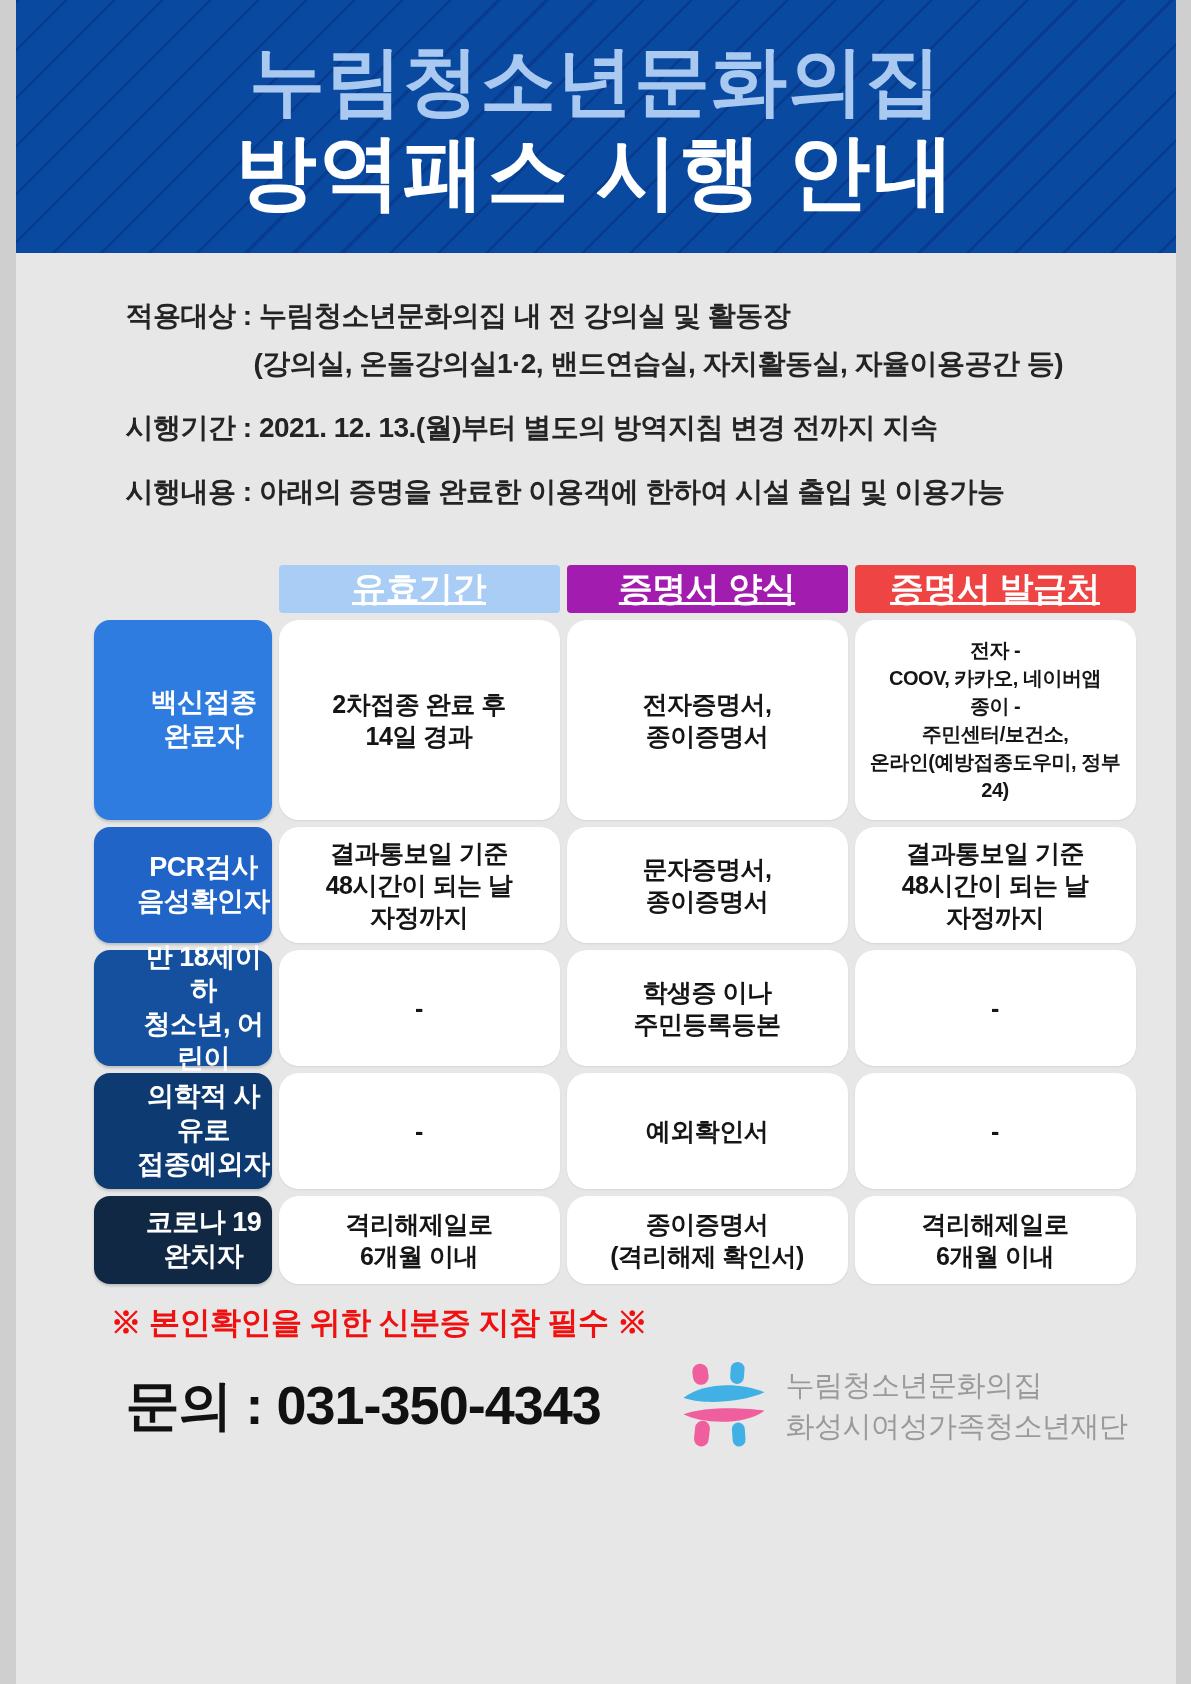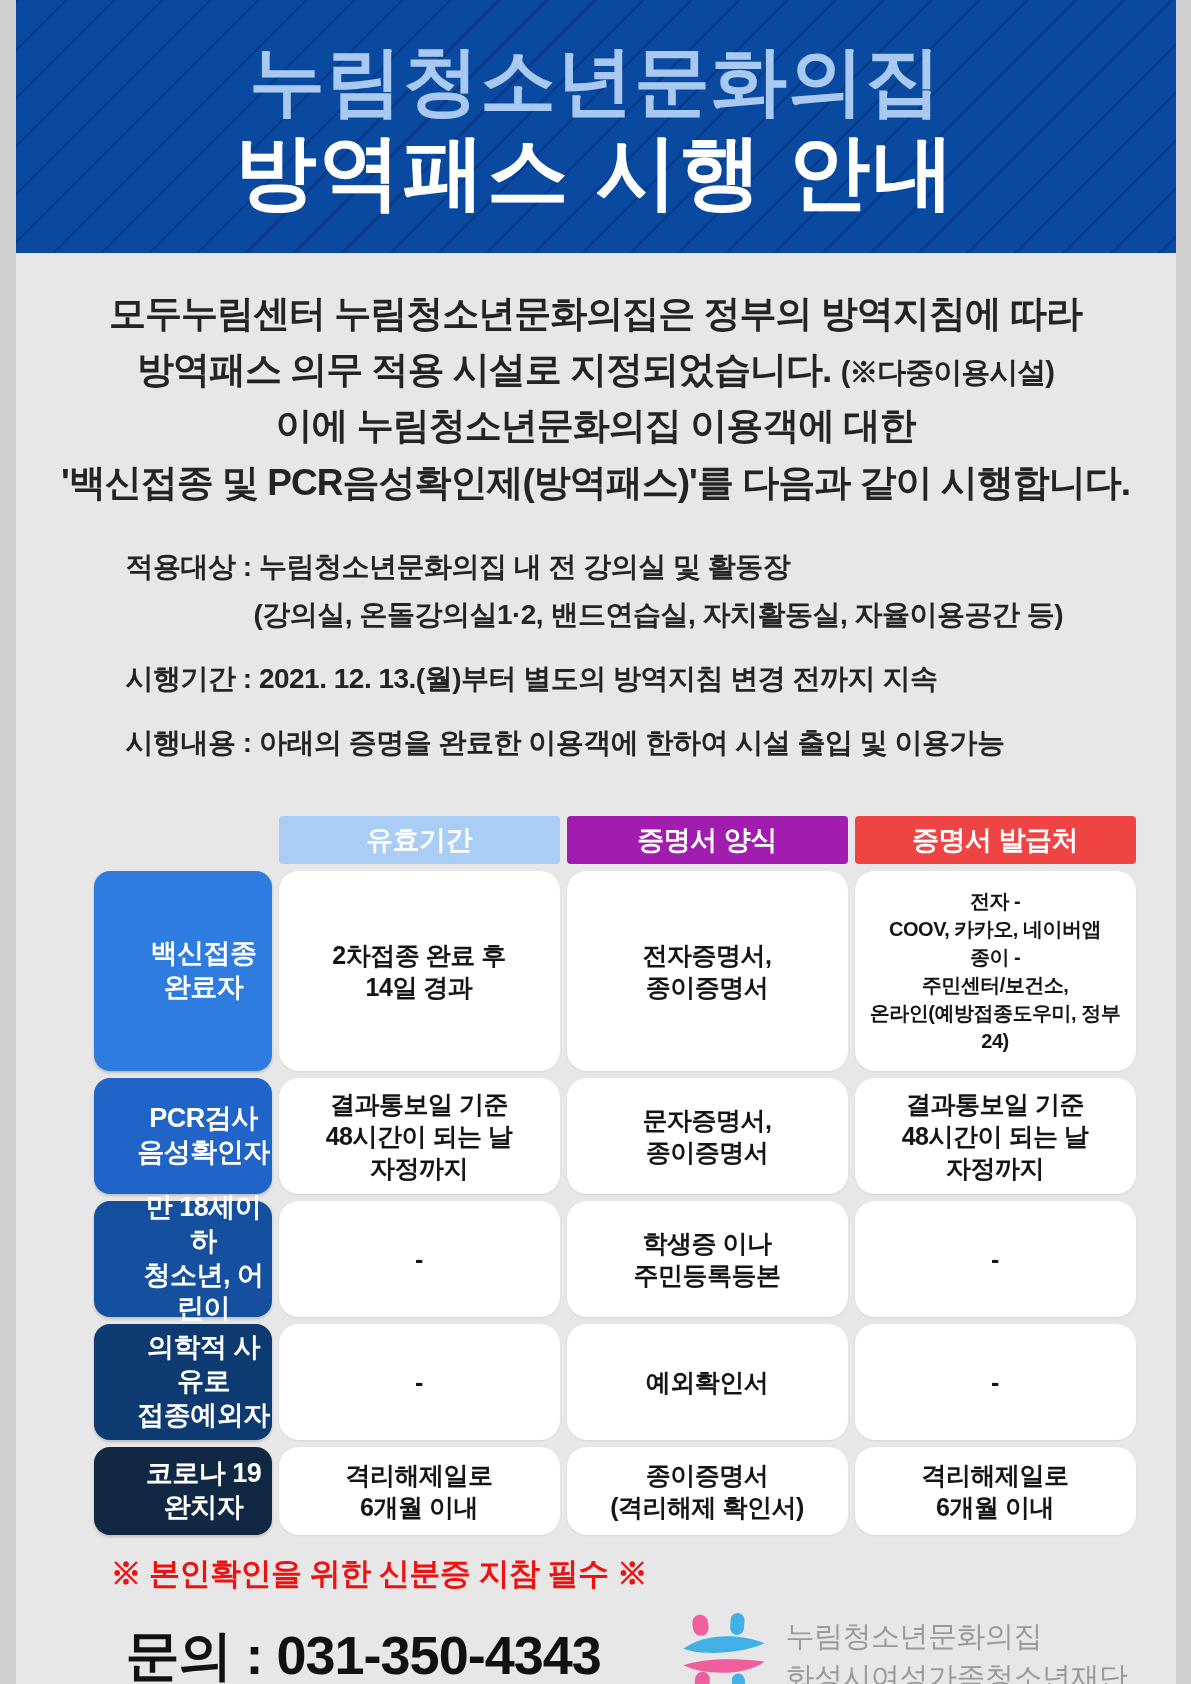--- a/index.html
+++ b/index.html
@@ -47,21 +47,21 @@
     display: grid;
     grid-template-columns: 178px 281px 281px 281px;
     grid-template-rows: 48px 200px 116px 116px 116px 88px;
     gap: 7px;
     margin: 54px 0 0 78px;
     width: 1042px;
   }
   .th {
     border-radius: 4px; color: #ffffff;
     display: flex; align-items: center; justify-content: center;
-    font-size: 27px; font-weight: 900; letter-spacing: -0.5px;
+    font-size: 34px; font-weight: 900; letter-spacing: -0.5px; text-decoration: underline;
   }
   .th-empty { background: transparent; }
   .rlabel {
     border-radius: 16px; color: #ffffff;
     display: flex; align-items: center; justify-content: center;
     text-align: center; white-space: pre-line;
     font-size: 27px; font-weight: 900; line-height: 1.25; letter-spacing: -0.5px;
     box-shadow: 0 2px 3px rgba(0,0,0,0.18);
     padding-left: 42px;
   }
@@ -92,29 +92,20 @@
 </head>
 <body>
 
 <div class="page">
 
   <header class="banner" style="background-color: rgb(10, 73, 160);">
     <div class="banner-title1" style="color: rgb(169, 201, 241);">누림청소년문화의집</div>
     <div class="banner-title2" style="color: rgb(255, 255, 255);">방역패스 시행 안내</div>
   </header>
 
-  <section class="intro">
-    <p>모두누림센터 누림청소년문화의집은 정부의 방역지침에 따라</p>
-    <p>
-      <span>방역패스 의무 적용 시설로 지정되었습니다.</span>
-      <span class="intro-note">(※다중이용시설)</span>
-    </p>
-    <p>이에 누림청소년문화의집 이용객에 대한</p>
-    <p>'백신접종 및 PCR음성확인제(방역패스)'를 다음과 같이 시행합니다.</p>
-  </section>
 
   <section class="details">
     <p class="detail-line">적용대상 : 누림청소년문화의집 내 전 강의실 및 활동장</p>
     <p class="detail-line detail-sub">(강의실, 온돌강의실1·2, 밴드연습실, 자치활동실, 자율이용공간 등)</p>
     <p class="detail-line detail-gap">시행기간 : 2021. 12. 13.(월)부터 별도의 방역지침 변경 전까지 지속</p>
     <p class="detail-line detail-gap">시행내용 : 아래의 증명을 완료한 이용객에 한하여 시설 출입 및 이용가능</p>
   </section>
 
   <section class="pass-table">
     <div class="th th-empty"></div>

